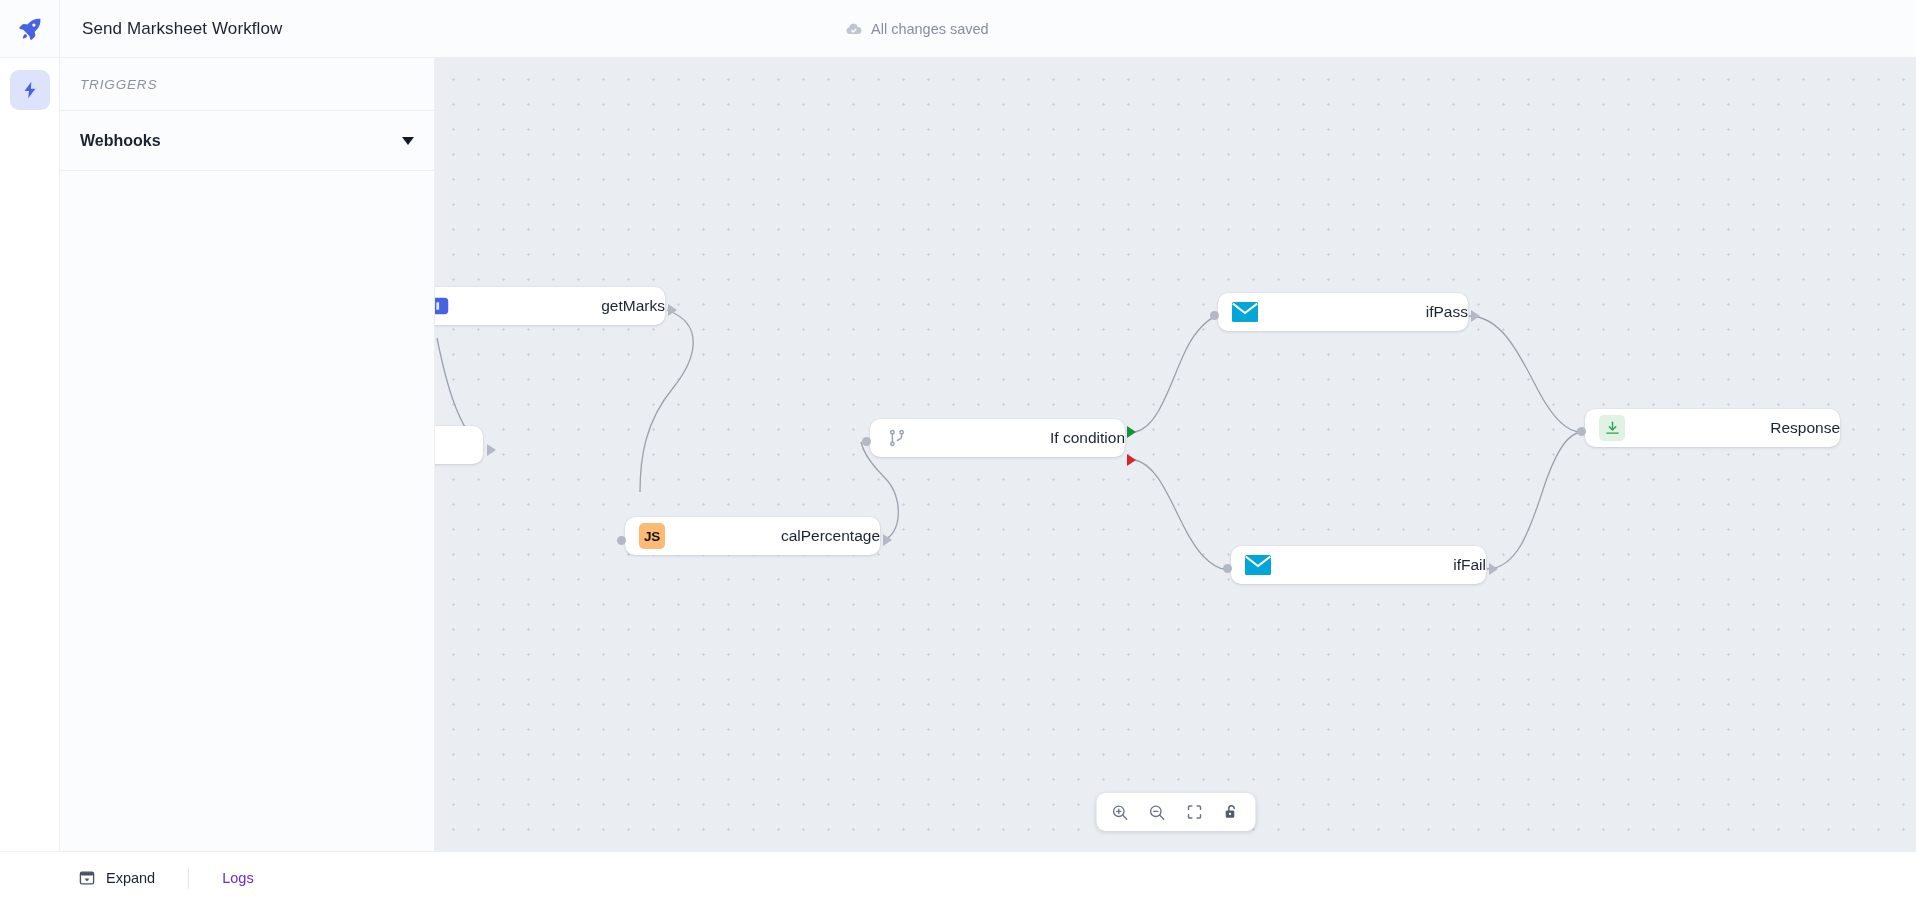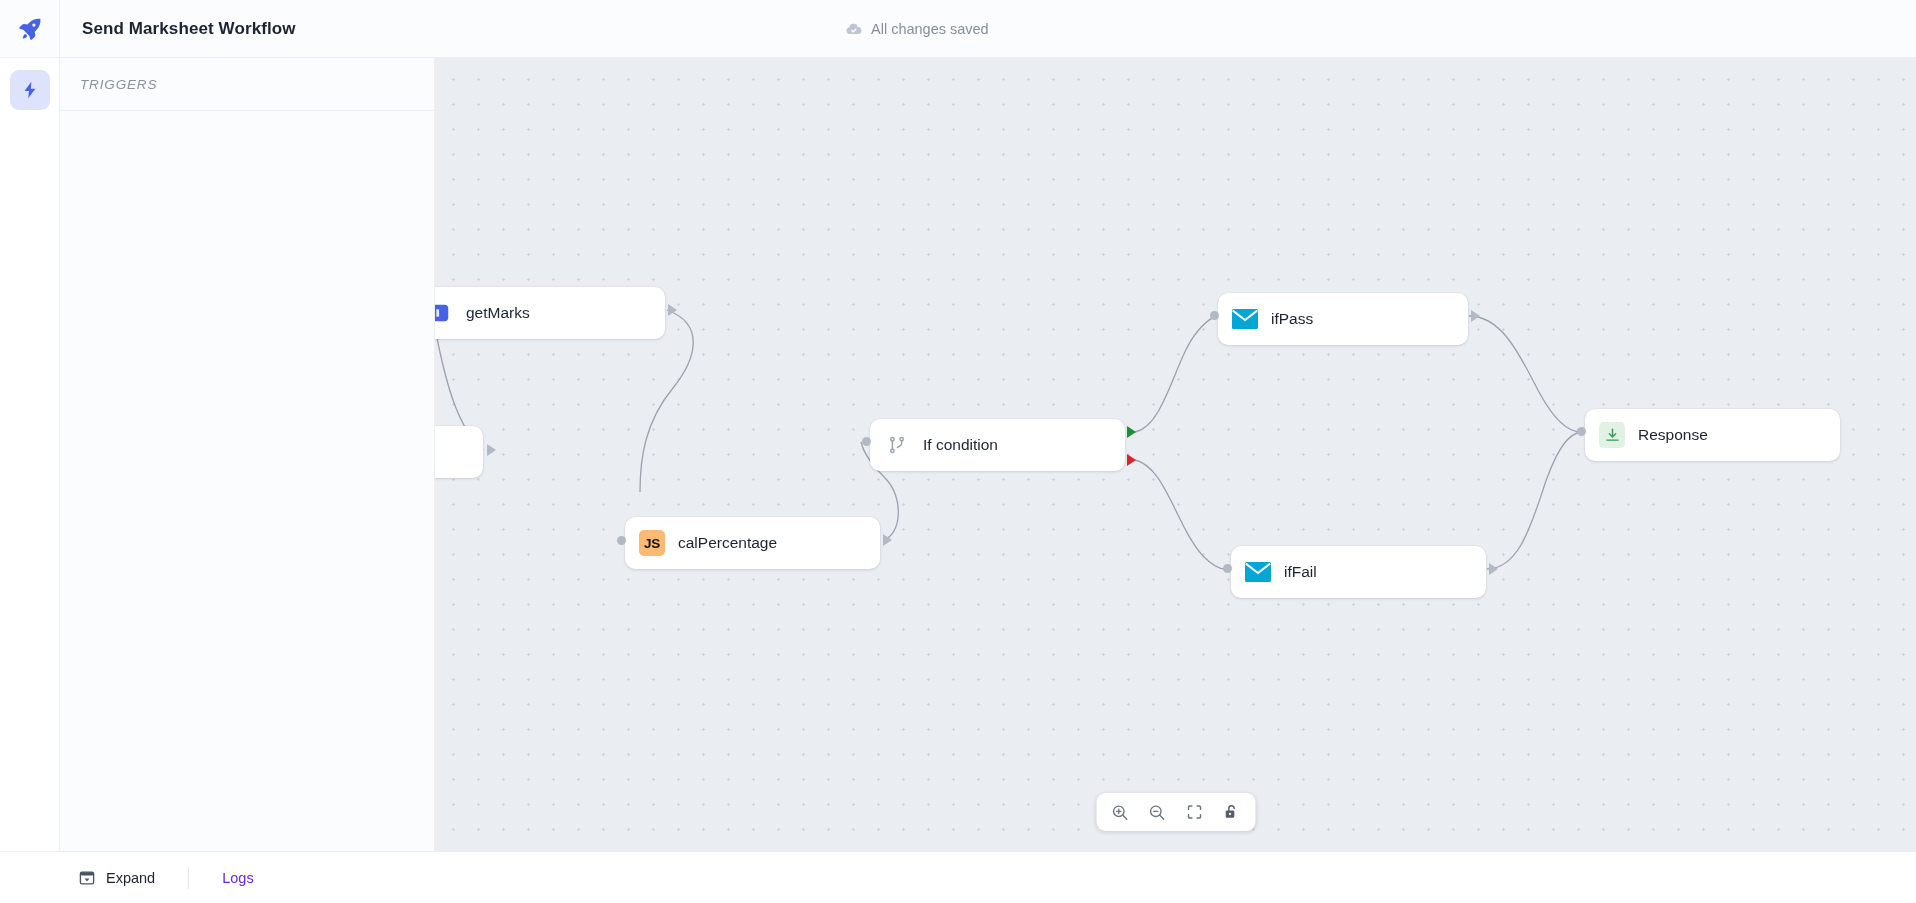--- a/index.html
+++ b/index.html
@@ -21,21 +21,21 @@
     position: relative; z-index: 30;
   }
   .logo-cell {
     width: 60px; height: 58px;
     display: flex; align-items: center; justify-content: center;
     border-right: 1px solid #eceef2;
   }
   .rocket { width: 26px; height: 26px; display: block; }
   .wf-title {
     margin-left: 22px;
-    font-size: 17px; font-weight: 700; color: #1c2331;
+    font-size: 17px; font-weight: 400; color: #1c2331;
     letter-spacing: .1px;
   }
   .saved-wrap {
     position: absolute; left: 845px; top: 50%; transform: translateY(-50%);
     display: flex; align-items: center; gap: 9px;
   }
   .saved-text { font-size: 14.5px; color: #868e9e; }
   .topbar-right {
     margin-left: auto; display: flex; align-items: center; height: 100%;
     padding-right: 22px;
@@ -124,28 +124,29 @@
     background-image: radial-gradient(circle, #cdd3dd 1px, transparent 1.1px);
     background-size: 25px 25px;
     background-position: 6px 9px;
     overflow: hidden;
   }
   .edges { position: absolute; inset: 0; width: 100%; height: 100%; }
 
   
   .node {
     position: absolute;
-    height: 52px;
+    height: 38px;
     background: #ffffff;
     border-radius: 10px;
     box-shadow: 0 1px 3px rgba(25,35,60,.13), 0 0 0 .5px rgba(30,40,70,.05);
     display: flex; align-items: center;
     padding-left: 14px;
     cursor: pointer;
     z-index: 5;
+    justify-content: space-between;
   }
   .node-label {
     font-size: 15.5px; color: #1c2331; margin-left: 13px; white-space: nowrap;
   }
   .ico-sq {
     width: 26px; height: 26px; border-radius: 5px;
     display: flex; align-items: center; justify-content: center;
     flex: 0 0 auto;
   }
   .ico-js { background: #fdba74; font-size: 13.5px; font-weight: 700; color: #111; letter-spacing: -.3px; }
@@ -228,20 +229,24 @@
       <div class="rail-btn">
         <svg width="20" height="20" viewBox="0 0 24 24">
           <path d="M13.6 2L5.4 13.3h5.3L9.9 22l8.6-11.6h-5.5L13.6 2z" fill="#4763e4"></path>
         </svg>
       </div>
     </div>
 
     <div class="panel">
       <div class="panel-head">
         <span class="panel-head-label">TRIGGERS</span>
+      </div>
+      <div class="panel-item">
+        <span class="panel-item-label">Webhooks</span>
+        <span class="caret"></span>
       </div>
       <div class="panel-rest"></div>
     </div>
 
     <div class="canvas">
 
       <svg class="edges" viewBox="0 0 1481 793" preserveAspectRatio="none">
         <g fill="none" stroke="#9aa2ae" stroke-width="1.3">
 
           <path d="M 48 392 C 22 370 10 320 2 280"></path>

